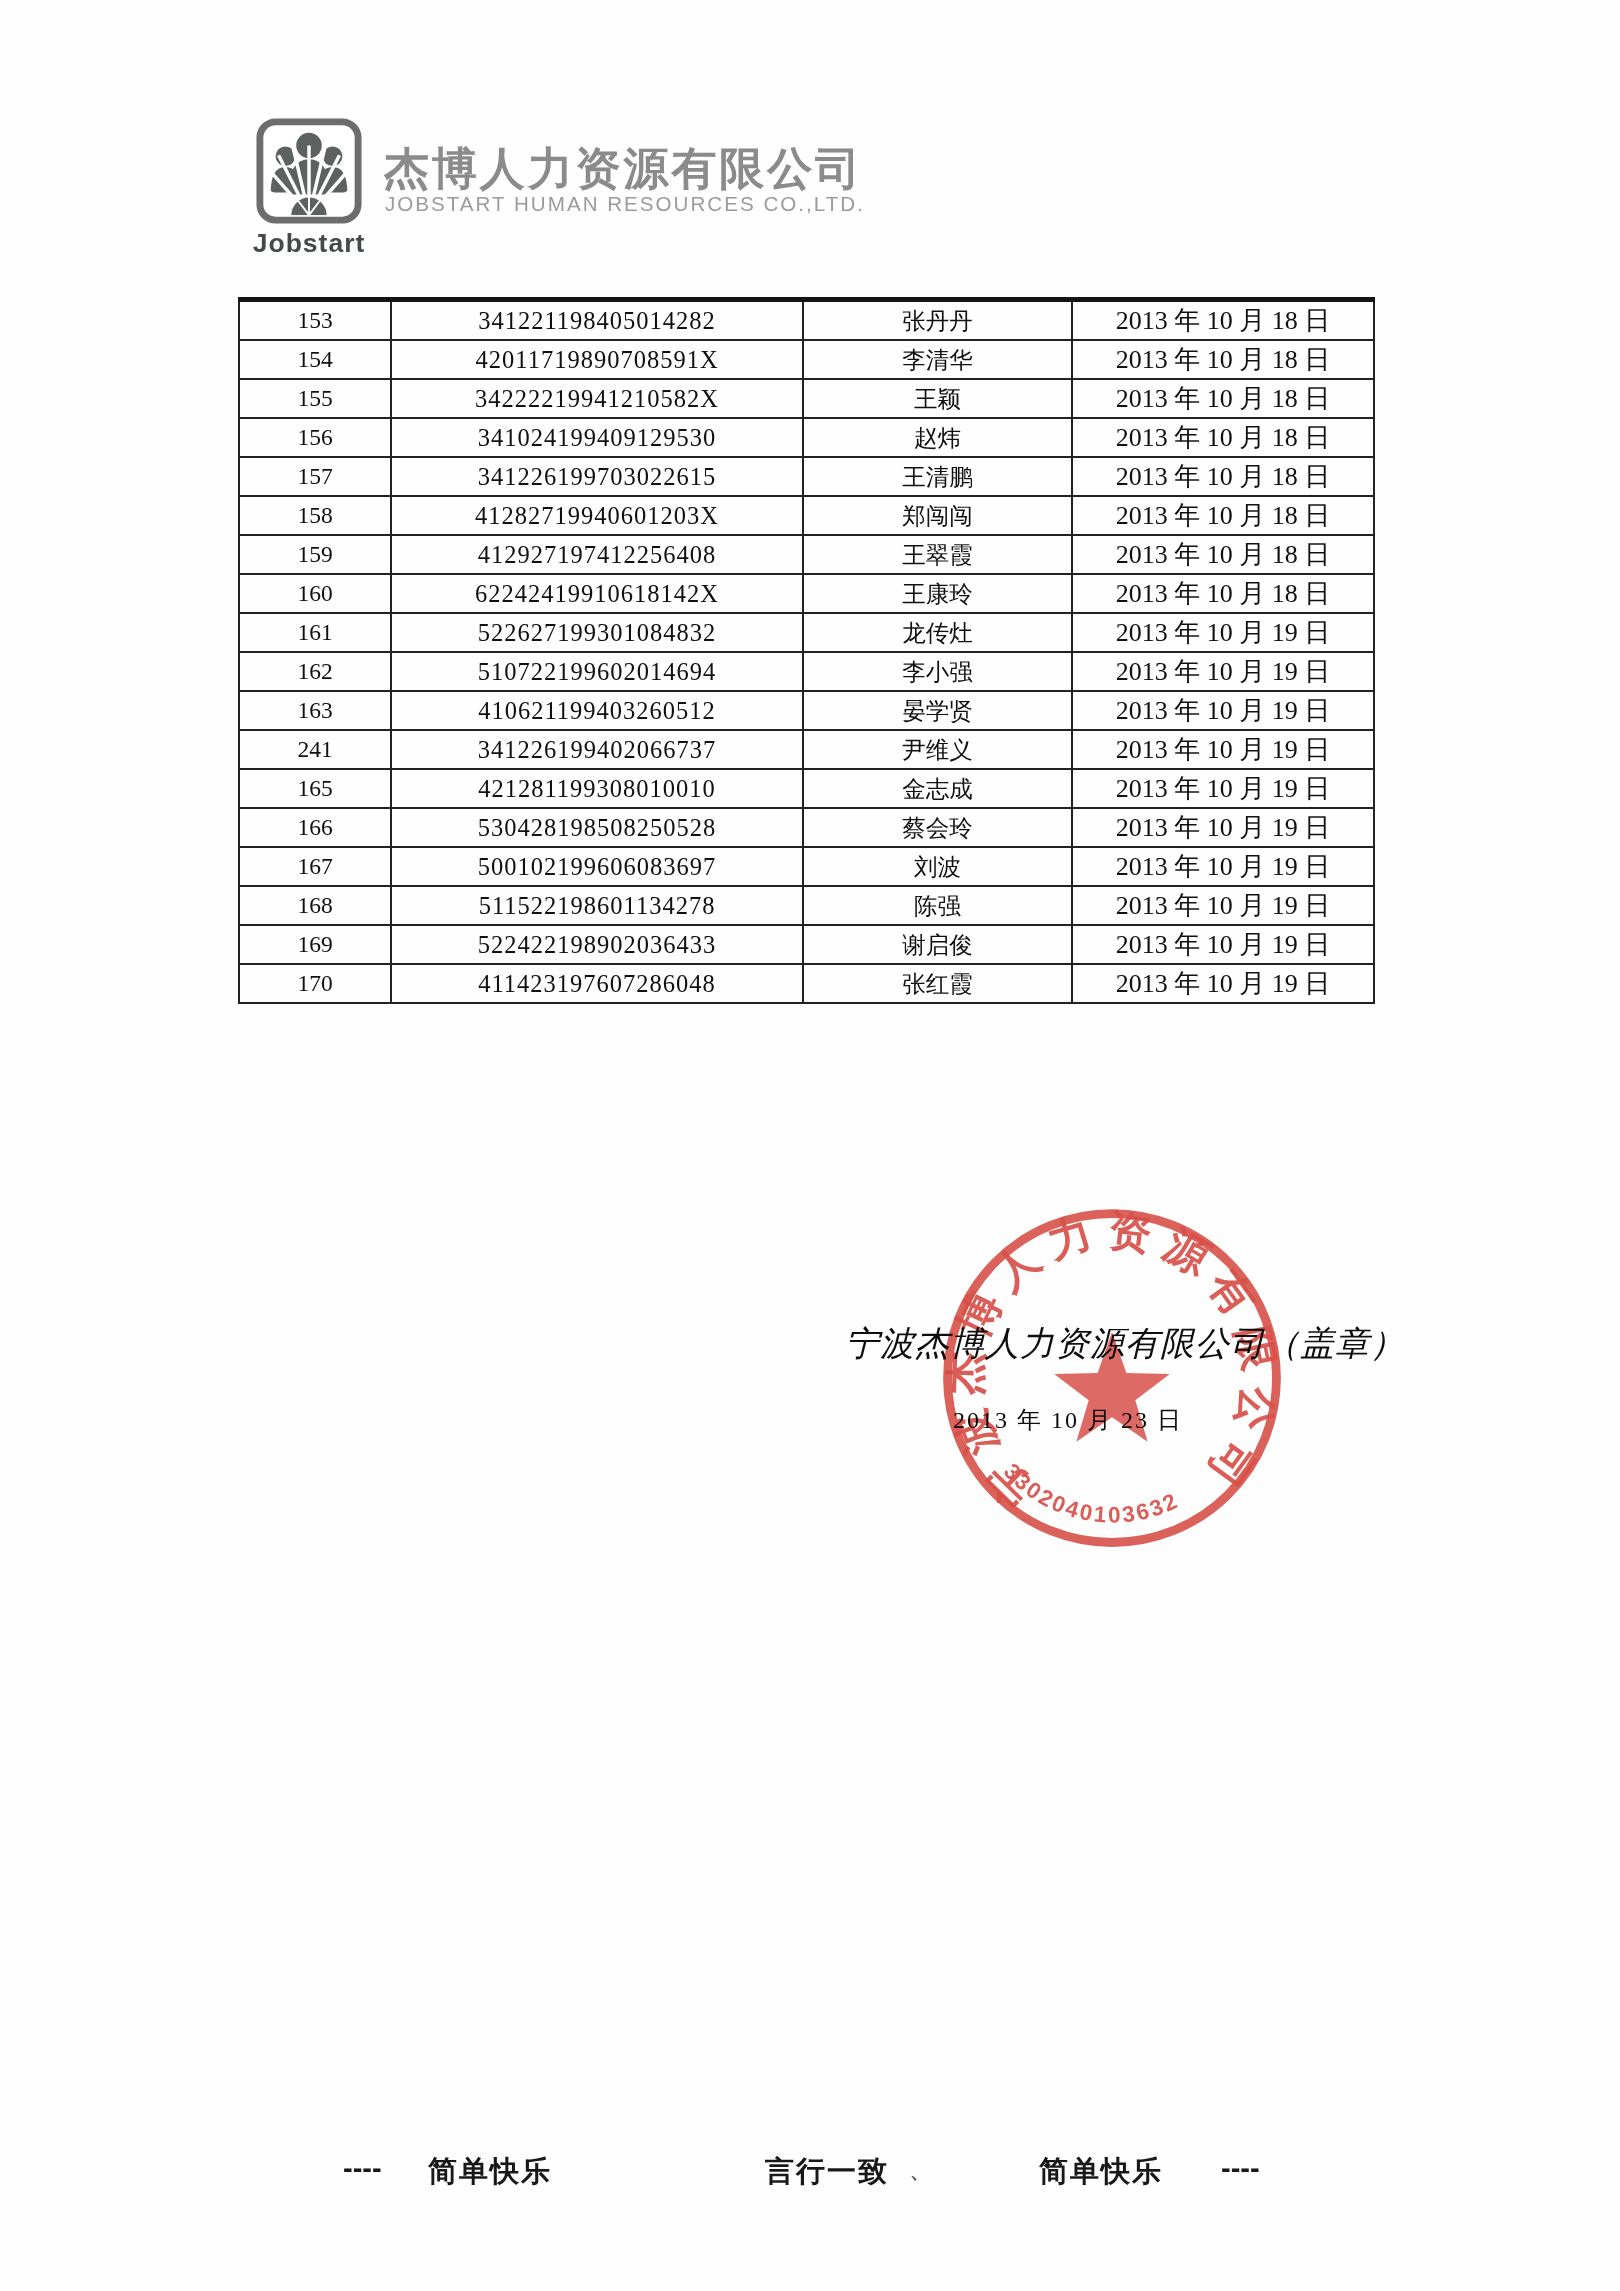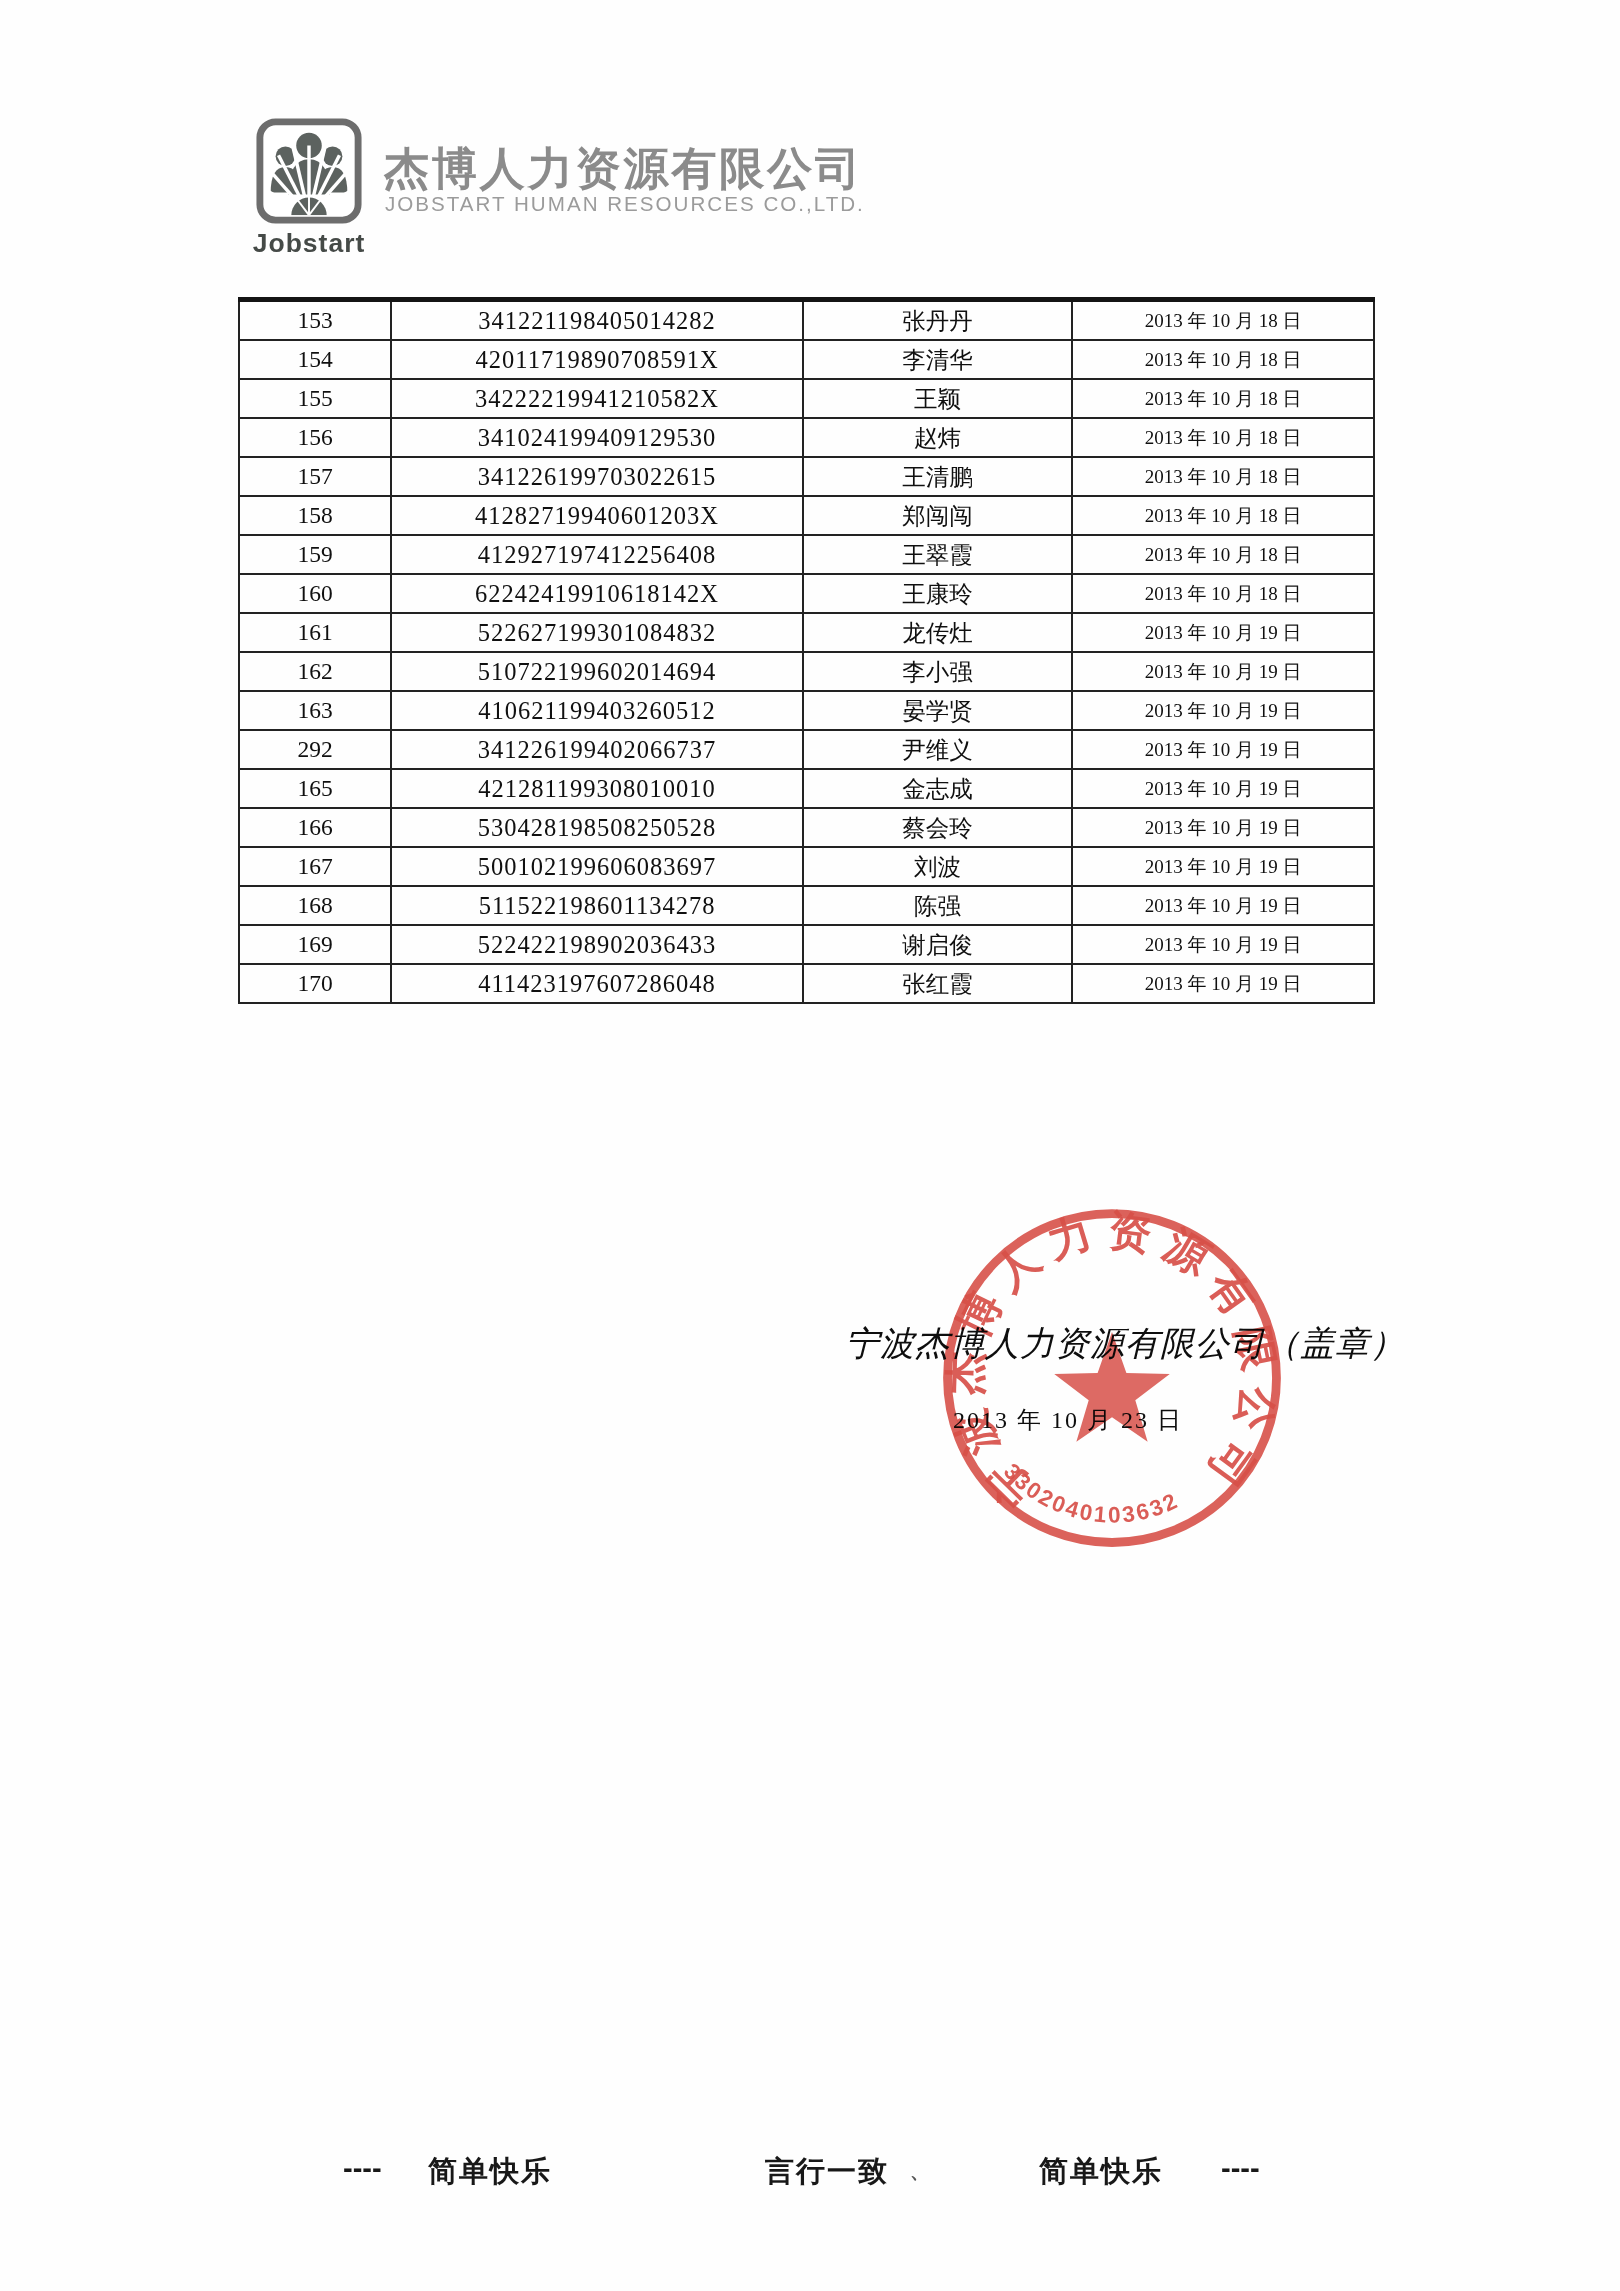--- a/index.html
+++ b/index.html
@@ -39,21 +39,21 @@
     border-bottom:2.9px solid #141414;
   }
   td{
     border:2px solid #222;
     height:37px;padding:0;
     text-align:center;vertical-align:middle;
     font-size:23.5px;color:#101010;
     white-space:nowrap;overflow:hidden;
   }
   td.c-id{font-size:24.5px;letter-spacing:1px;}
-  td.c-date{font-size:19px;}
+  td.c-date{font-size:26px;}
   
   .sig-company{
     position:absolute;left:845px;top:1321px;z-index:4;
     font-size:34px;letter-spacing:1px;color:#0e0e0e;white-space:nowrap;font-style:italic;
   }
   .sig-date{
     position:absolute;left:953px;top:1404px;z-index:4;
     font-size:24px;letter-spacing:2px;color:#0e0e0e;white-space:nowrap;
   }
   .stamp{
@@ -200,21 +200,21 @@
         </tr>
 
         <tr>
           <td class="c-no">163</td>
           <td class="c-id">410621199403260512</td>
           <td class="c-name">晏学贤</td>
           <td class="c-date">2013 年 10 月 19 日</td>
         </tr>
 
         <tr>
-          <td class="c-no">292</td>
+          <td class="c-no">241</td>
           <td class="c-id">341226199402066737</td>
           <td class="c-name">尹维义</td>
           <td class="c-date">2013 年 10 月 19 日</td>
         </tr>
 
         <tr>
           <td class="c-no">165</td>
           <td class="c-id">421281199308010010</td>
           <td class="c-name">金志成</td>
           <td class="c-date">2013 年 10 月 19 日</td>

